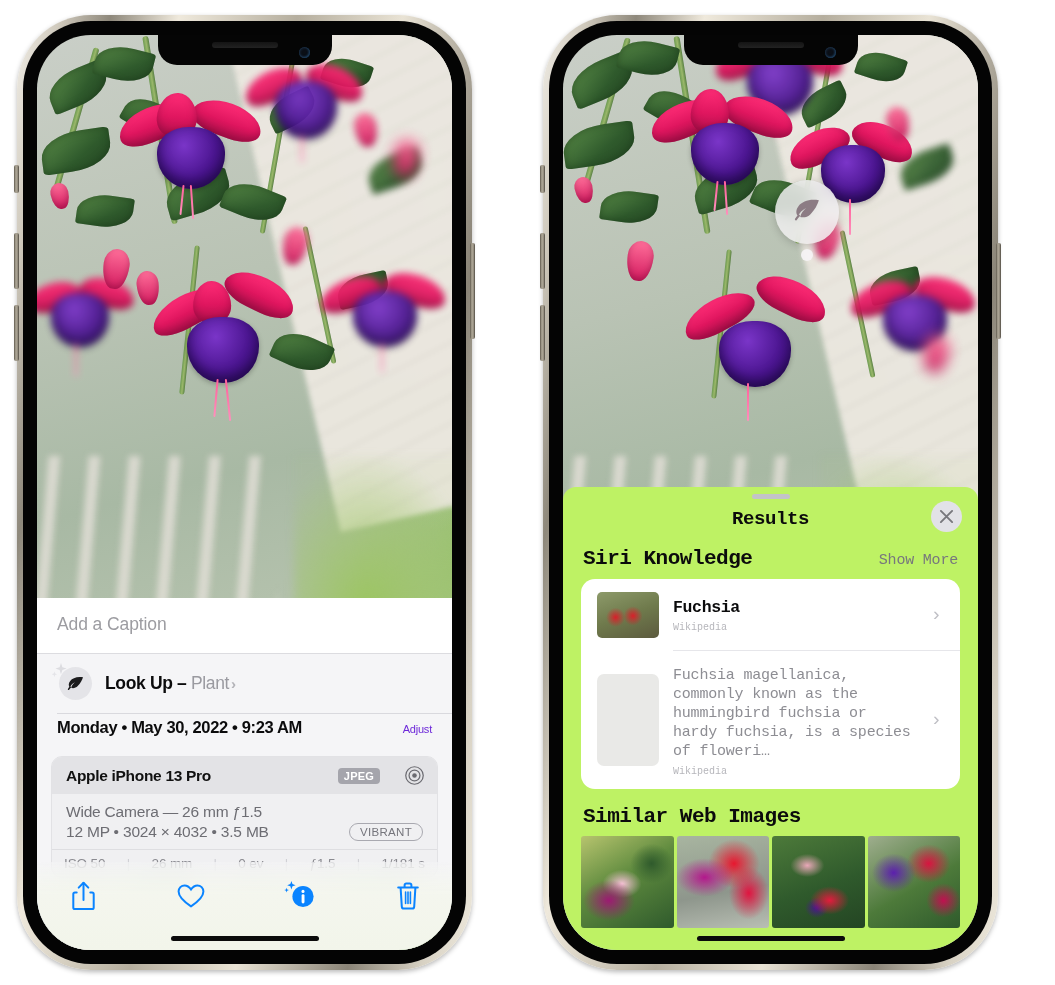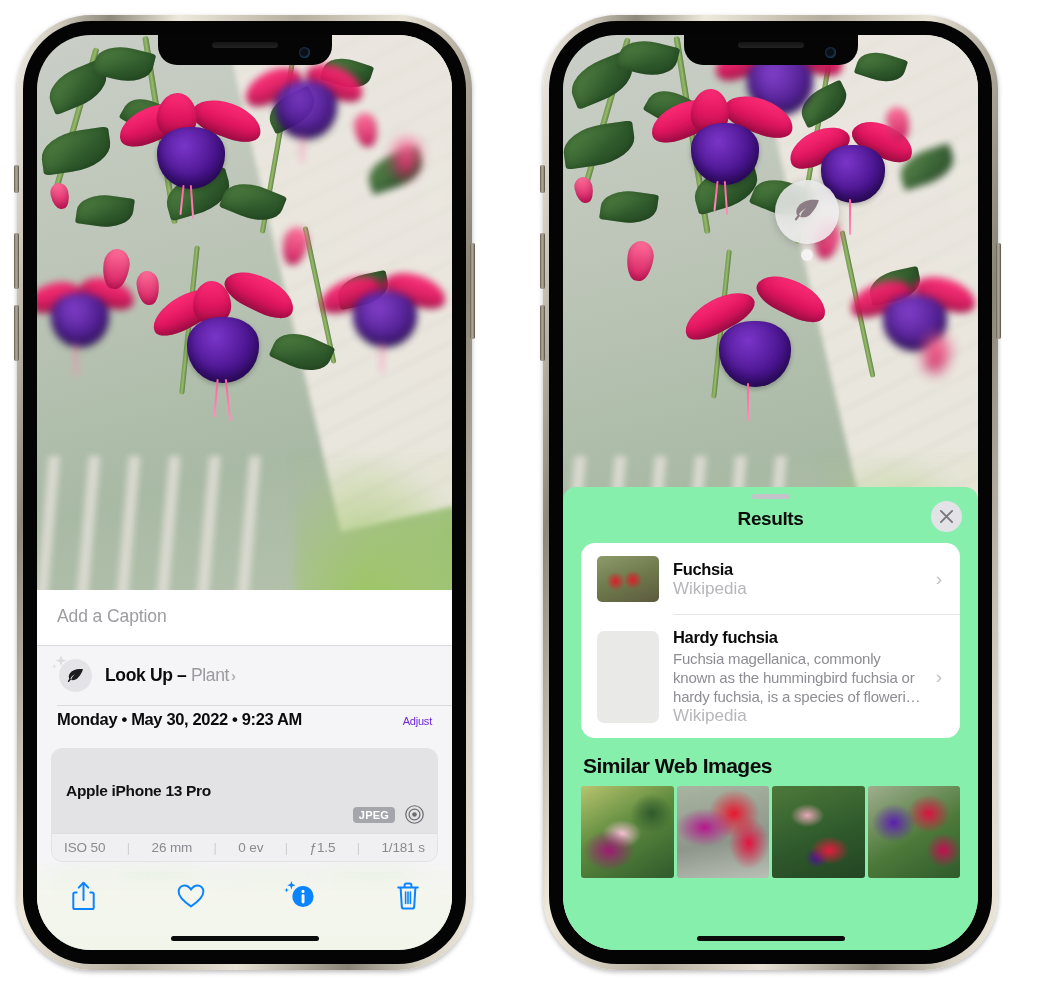--- a/index.html
+++ b/index.html
@@ -110,21 +110,21 @@
     background: linear-gradient(180deg,#ff5f9a,#ff8fbc);
   }
   .bud { position:absolute; border-radius:50% 50% 45% 45% / 38% 38% 62% 62%;
     background: linear-gradient(180deg,#ff6f9a,#d31b5f);
     box-shadow: inset 0 -3px 6px rgba(120,10,55,.45); }
   .blurlayer { filter: blur(3.6px); opacity:.94; }
   .blurlayer2 { filter: blur(7px); opacity:.9; }
 
   
   .sheet {
-    position:absolute; left:0; right:0; bottom:16px;
+    position:absolute; left:0; right:0; bottom:0;
     background:#f5f5f7; z-index:20;
   }
   .caption-bar {
     background:#ffffff; padding:16px 20px 18px;
     border-bottom: .5px solid #dcdce0;
   }
   .caption-placeholder { font-size:17.5px; color:#9c9ca1; letter-spacing:-.1px; }
   .lookup-row {
     display:flex; align-items:center; gap:13px;
     padding:13px 20px 13px 22px; position:relative;
@@ -149,21 +149,21 @@
 
   .exif {
     margin:9px 14px 0; border-radius:11px; overflow:hidden;
     background:#efeff1; border:.5px solid #e2e2e5;
   }
   .exif-head {
     display:flex; align-items:center; justify-content:space-between;
     background:#e3e3e6; padding:8px 12px 8px 14px;
   }
   .exif-device { font-size:15.5px; font-weight:700; color:#111; letter-spacing:-.3px; }
-  .exif-head-right { display:flex; align-items:center; gap:9px;margin-top:47px; }
+  .exif-head-right { display:flex; align-items:center; gap:24px; }
   .chip-jpeg {
     background:#a5a5ac; color:#fff; font-size:11px; font-weight:700;
     padding:2px 6px; border-radius:4px; letter-spacing:.2px;
   }
   .aperture-ico { width:21px; height:21px; }
   .exif-body { padding:9px 14px 8px; background:#f0f0f2; }
   .exif-line1 { font-size:15.5px; color:#6d6d73; letter-spacing:-.2px; }
   .exif-line2row { display:flex; align-items:center; justify-content:space-between; margin-top:2px; }
   .exif-line2 { font-size:15.5px; color:#6d6d73; letter-spacing:-.2px; }
   .chip-vibrant {
@@ -202,22 +202,23 @@
   }
   .toolbar .tb { width:40px; height:40px; display:flex; align-items:center; justify-content:center; }
   .home-ind {
     position:absolute; bottom:9px; left:50%; transform:translateX(-50%);
     width:148px; height:5px; border-radius:3px; background:#0b0b0b; z-index:60;
   }
 
   
   .results-sheet {
     position:absolute; left:0; right:0; bottom:0; top:452px;
-    background:#86efac; border-radius:13px 13px 0 0; z-index:20;
+    background:#bef264; border-radius:13px 13px 0 0; z-index:20;
     overflow:hidden;
+    font-family:Liberation Mono, monospace;
   }
   .grabber { width:38px; height:5px; border-radius:3px; background:#c3c3c9;
     margin:7px auto 0; }
   .res-head { position:relative; padding:9px 0 13px; }
   .res-title { text-align:center; font-size:19px; font-weight:700; color:#0b0b0c; letter-spacing:-.4px; }
   .close-btn {
     position:absolute; right:16px; top:2px; width:31px; height:31px; border-radius:50%;
     background:#e2e2e7; display:flex; align-items:center; justify-content:center;
   }
   .sec-head { display:flex; align-items:baseline; justify-content:space-between;
@@ -227,21 +228,21 @@
   .card {
     margin:0 18px; background:#fff; border-radius:14px; overflow:hidden;
   }
   .k-row { display:flex; align-items:center; gap:14px; padding:13px 14px 12px 16px; }
   .k-thumb { flex:0 0 auto; width:62px; height:46px; border-radius:5px; overflow:hidden;
     position:relative; background:#8a8d6a; }
   .k-thumb.tall { width:62px; height:92px; border-radius:7px; background:#e9e9e7; }
   .k-body { flex:1 1 auto; min-width:0; }
   .k-title { font-size:16.5px; font-weight:700; color:#0b0b0c; letter-spacing:-.35px; }
   .k-desc { font-size:15px; color:#8d8d93; line-height:1.27; margin-top:2px; letter-spacing:-.2px; }
-  .k-src { font-size:17px; color:#b6b6bb; }
+  .k-src { font-size:10px; color:#b6b6bb; margin-top:5px; }
   .k-chev { flex:0 0 auto; align-self:center; color:#c0c0c6; font-size:19px; padding-right:4px; }
   .k-sep { height:.5px; background:#e6e6ea; margin-left:92px; }
   .sec-head2 { padding:16px 20px 8px; }
   .web-row { display:flex; gap:3px; padding:0 18px; }
   .web-thumb { flex:1 1 0; height:92px; border-radius:3px; overflow:hidden; position:relative; }
 
   
   .t-a { background:
       radial-gradient(ellipse 40% 32% at 30% 70%, #9c1a72, rgba(156,26,114,0) 70%),
       radial-gradient(ellipse 30% 22% at 44% 52%, #f6c3d6, rgba(246,195,214,0) 70%),
@@ -415,20 +416,27 @@
             <span class="exif-head-right">
               <span class="chip-jpeg">JPEG</span>
               <span class="aperture-ico">
                 <svg width="21" height="21" viewBox="0 0 24 24">
                   <circle cx="12" cy="12" r="10" fill="none" stroke="#6b6b71" stroke-width="1.4"></circle>
                   <circle cx="12" cy="12" r="6.2" fill="none" stroke="#6b6b71" stroke-width="1.4"></circle>
                   <circle cx="12" cy="12" r="2.6" fill="#6b6b71"></circle>
                 </svg>
               </span>
             </span>
+          </div>
+          <div class="exif-body">
+            <div class="exif-line1">Wide Camera — 26 mm ƒ1.5</div>
+            <div class="exif-line2row">
+              <span class="exif-line2">12 MP • 3024 × 4032 • 3.5 MB</span>
+              <span class="chip-vibrant">VIBRANT</span>
+            </div>
           </div>
           <div class="exif-foot">
             <span class="v">ISO 50</span>
             <span class="d">|</span>
             <span class="v">26 mm</span>
             <span class="d">|</span>
             <span class="v">0 ev</span>
             <span class="d">|</span>
             <span class="v">ƒ1.5</span>
             <span class="d">|</span>
@@ -586,37 +594,40 @@
 
         <div class="res-head">
           <div class="res-title">Results</div>
           <div class="close-btn">
             <svg width="15" height="15" viewBox="0 0 16 16">
               <path d="M2 2 L14 14 M14 2 L2 14" stroke="#77777d" stroke-width="2" stroke-linecap="round"></path>
             </svg>
           </div>
         </div>
 
+        <div class="sec-head">
+          <span class="sec-title">Siri Knowledge</span>
+          <span class="show-more">Show More</span>
+        </div>
 
         <div class="card">
           <div class="k-row">
             <div class="k-thumb t-k1"></div>
             <div class="k-body">
               <div class="k-title">Fuchsia</div>
               <div class="k-src">Wikipedia</div>
             </div>
             <div class="k-chev">›</div>
           </div>
 
           <div class="k-sep"></div>
 
           <div class="k-row">
             <div class="k-thumb tall t-k2"></div>
             <div class="k-body">
-              <div class="k-title">Hardy fuchsia</div>
               <div class="k-desc">Fuchsia magellanica, commonly known as the hummingbird fuchsia or hardy fuchsia, is a species of floweri…</div>
               <div class="k-src">Wikipedia</div>
             </div>
             <div class="k-chev">›</div>
           </div>
         </div>
 
         <div class="sec-head sec-head2">
           <span class="sec-title">Similar Web Images</span>
         </div>

